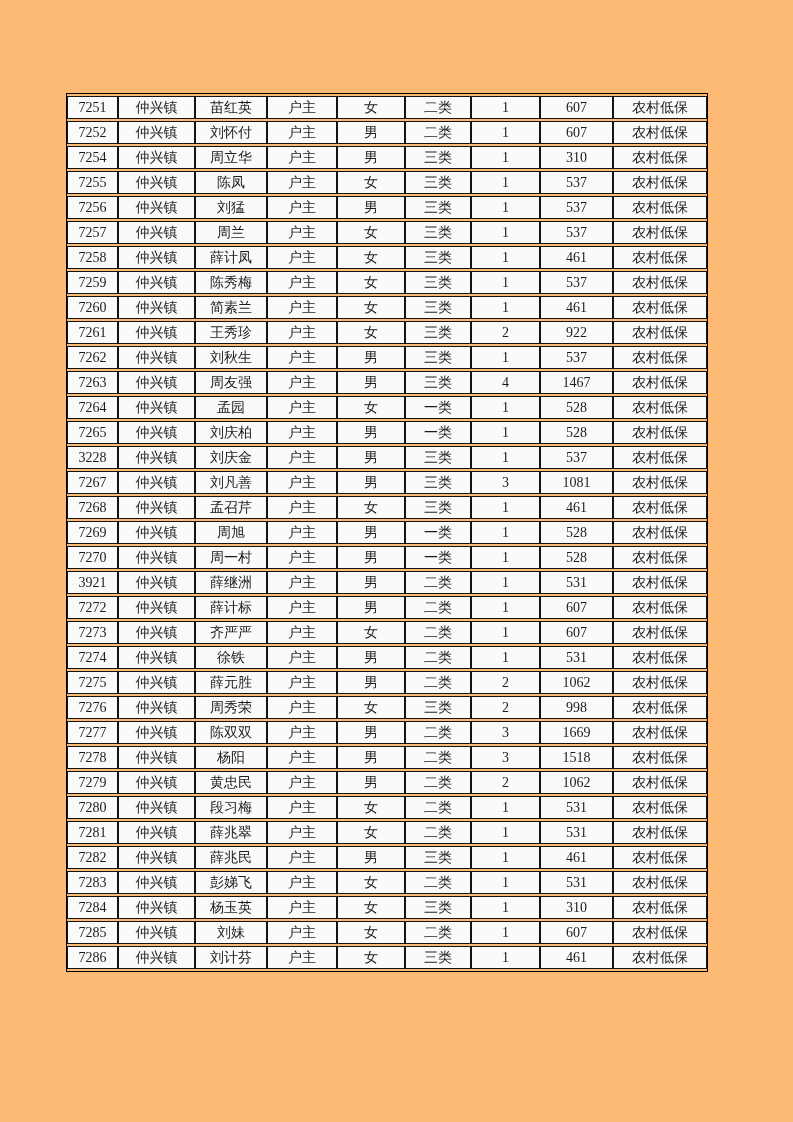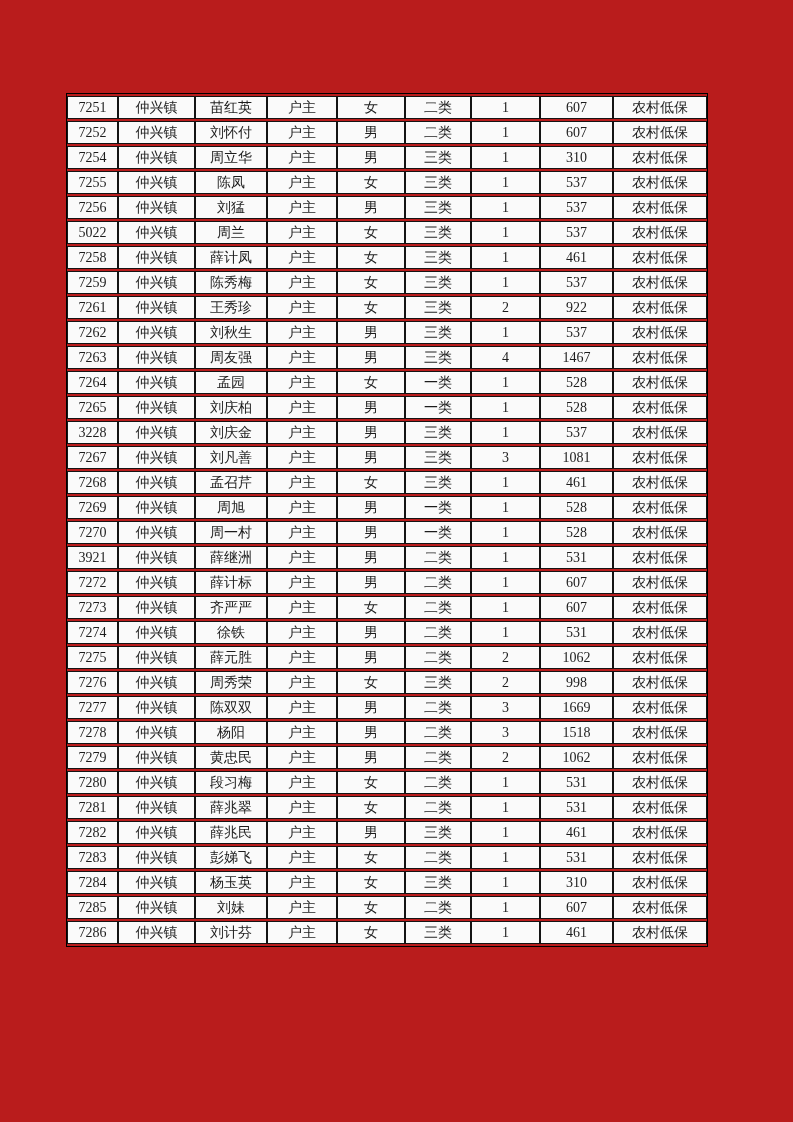--- a/index.html
+++ b/index.html
@@ -4,21 +4,21 @@
 <style>
   html, body {
     margin: 0;
     padding: 0;
     background: #ffffff;
   }
   .page {
     position: relative;
     width: 793px;
     height: 1122px;
-    background: #b91c1c;
+    background: #fdba74;
     font-family: "Liberation Serif", "DejaVu Serif", serif;
     overflow: hidden;
   }
   table.roster {
     position: absolute;
     left: 66px;
     top: 93px;
     border-collapse: separate;
     border-spacing: 0 2px;
     table-layout: fixed;
@@ -105,21 +105,21 @@
           <td>仲兴镇</td>
           <td>刘猛</td>
           <td>户主</td>
           <td>男</td>
           <td>三类</td>
           <td>1</td>
           <td>537</td>
           <td>农村低保</td>
         </tr>
         <tr>
-          <td>5022</td>
+          <td>7257</td>
           <td>仲兴镇</td>
           <td>周兰</td>
           <td>户主</td>
           <td>女</td>
           <td>三类</td>
           <td>1</td>
           <td>537</td>
           <td>农村低保</td>
         </tr>
         <tr>
@@ -135,20 +135,31 @@
         </tr>
         <tr>
           <td>7259</td>
           <td>仲兴镇</td>
           <td>陈秀梅</td>
           <td>户主</td>
           <td>女</td>
           <td>三类</td>
           <td>1</td>
           <td>537</td>
+          <td>农村低保</td>
+        </tr>
+        <tr>
+          <td>7260</td>
+          <td>仲兴镇</td>
+          <td>简素兰</td>
+          <td>户主</td>
+          <td>女</td>
+          <td>三类</td>
+          <td>1</td>
+          <td>461</td>
           <td>农村低保</td>
         </tr>
         <tr>
           <td>7261</td>
           <td>仲兴镇</td>
           <td>王秀珍</td>
           <td>户主</td>
           <td>女</td>
           <td>三类</td>
           <td>2</td>

